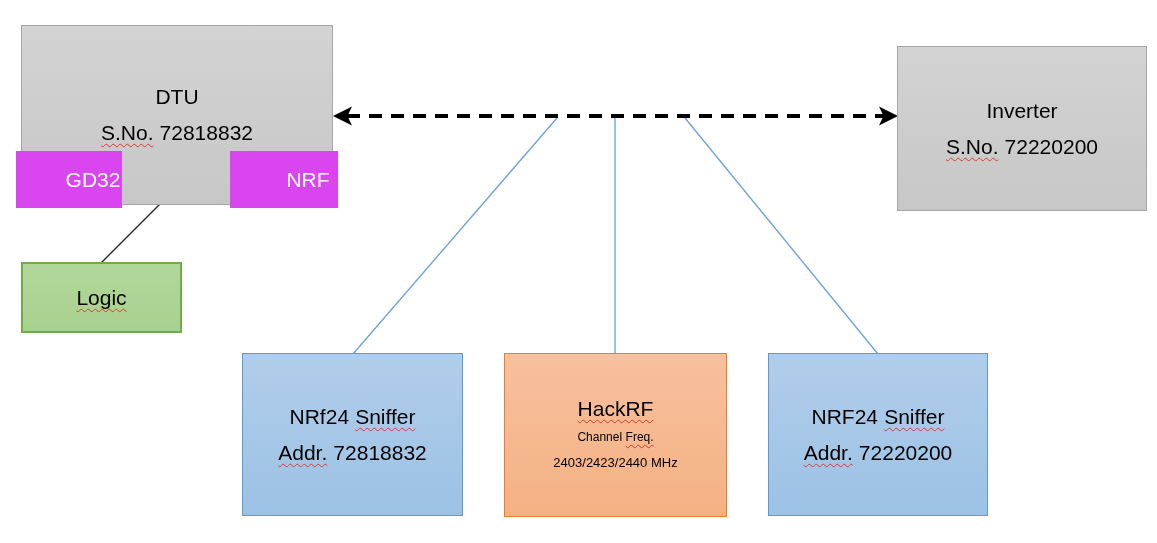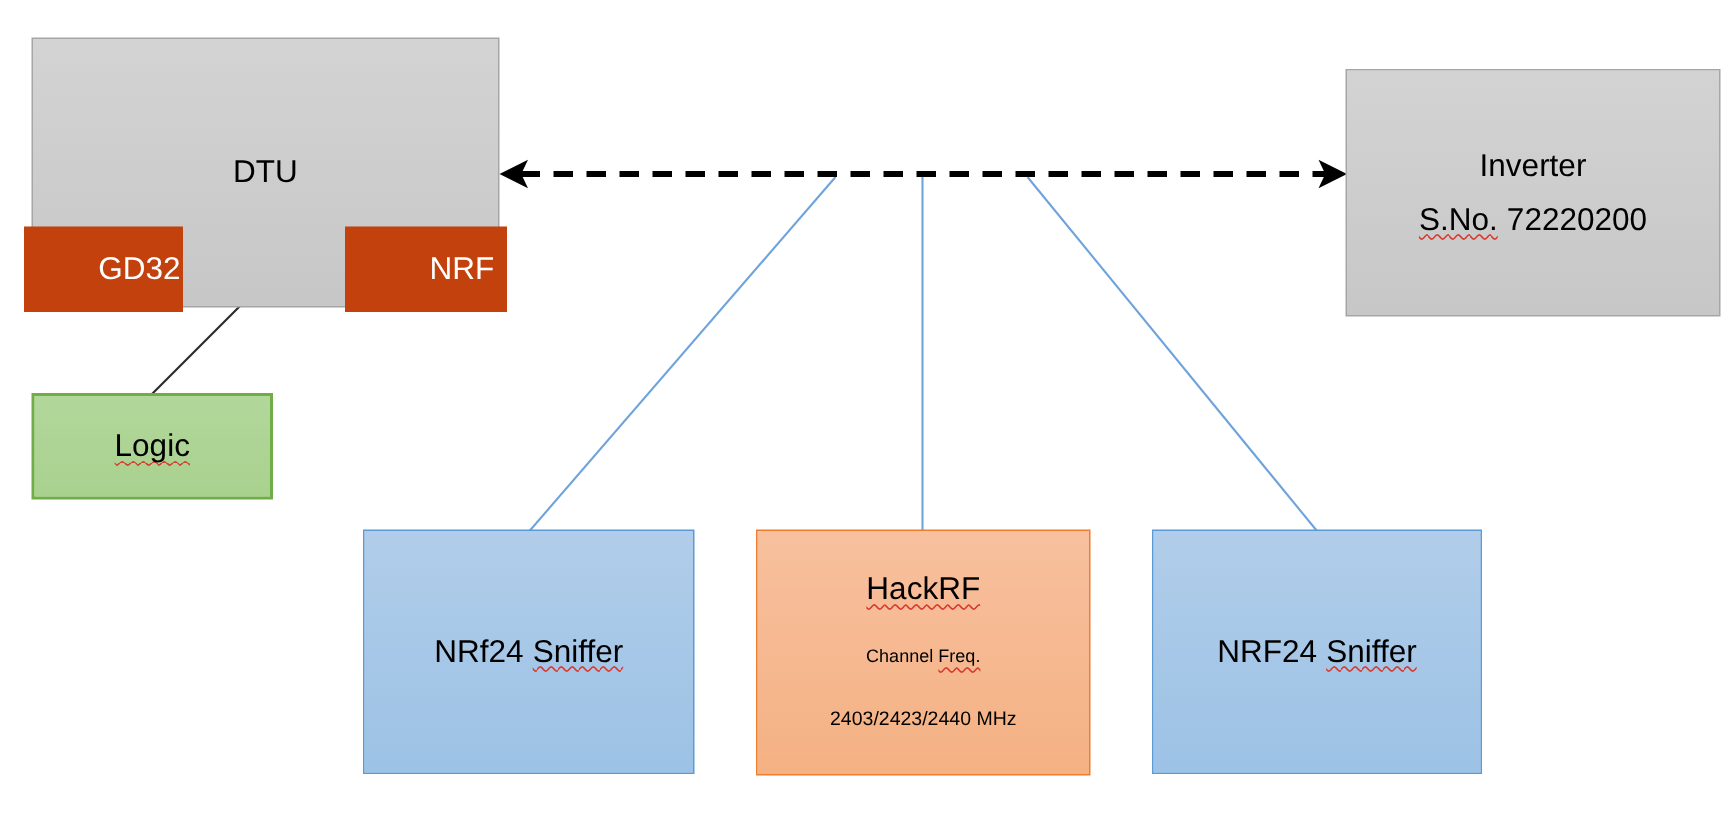--- a/index.html
+++ b/index.html
@@ -12,34 +12,33 @@
   .node{
     position:absolute;display:flex;flex-direction:column;
     align-items:center;justify-content:center;text-align:center;
     box-sizing:border-box;
   }
   .gray{
     background:linear-gradient(#d3d3d3,#c7c7c7);
     border:1px solid #a6a6a6;
   }
   .black{
-    background:#c2410c;color:#fff;padding-left:48px;
+    background:#d946ef;color:#fff;padding-left:48px;
   }
   .green{
     background:linear-gradient(#b2d79b,#a9d18e);
     border:2px solid #70ad47;
   }
   .blue{
     background:linear-gradient(#b1cdea,#9cc2e5);
     border:1.5px solid #5b9bd5;
   }
   .orange{
     background:linear-gradient(#f8c09e,#f4b183);
     border:1.5px solid #ed7d31;
-    gap:16px;
   }
   .l{font-size:21px;line-height:36px;white-space:nowrap;}
   .chip-label{font-size:21px;line-height:22px;}
   .hack-title{font-size:21px;line-height:30px;}
   .hack-sub{font-size:12px;line-height:26px;}
   .hack-freq{font-size:13px;line-height:26px;}
   .sp{
     text-decoration-line:underline;
     text-decoration-style:wavy;
     text-decoration-color:#d83a2e;
@@ -75,20 +74,23 @@
 
     <line x1="126" y1="180" x2="226" y2="180" stroke="#000" stroke-width="2.2"></line>
     <polyline points="137,172 124,180 137,188" fill="none" stroke="#000" stroke-width="2.2"></polyline>
     <polyline points="215,172 228,180 215,188" fill="none" stroke="#000" stroke-width="2.2"></polyline>
 
     <line x1="183" y1="181" x2="101" y2="263" stroke="#2b2b2b" stroke-width="1.4"></line>
   </svg>
 
   <div id="dtu" class="node gray">
     <div class="l">DTU</div>
+    <div class="l">
+      <span class="sp mr">S.No.</span><span>72818832</span>
+    </div>
   </div>
 
   <div id="gd32" class="node black">
     <div class="chip-label">GD32</div>
   </div>
 
   <div id="logic" class="node green">
     <div class="l"><span class="sp">Logic</span></div>
   </div>
 
@@ -100,29 +102,35 @@
     <div class="l">Inverter</div>
     <div class="l">
       <span class="sp mr">S.No.</span><span>72220200</span>
     </div>
   </div>
 
   <div id="sniffL" class="node blue">
     <div class="l">
       <span class="mr">NRf24</span><span class="sp">Sniffer</span>
     </div>
+    <div class="l">
+      <span class="sp mr">Addr.</span><span>72818832</span>
+    </div>
   </div>
 
   <div id="hackrf" class="node orange">
     <div class="hack-title"><span class="sp">HackRF</span></div>
     <div class="hack-sub">
       <span class="mr">Channel</span><span class="sp">Freq.</span>
     </div>
     <div class="hack-freq">2403/2423/2440 MHz</div>
   </div>
 
   <div id="sniffR" class="node blue">
     <div class="l">
       <span class="mr">NRF24</span><span class="sp">Sniffer</span>
     </div>
+    <div class="l">
+      <span class="sp mr">Addr.</span><span>72220200</span>
+    </div>
   </div>
 
 </div>
 
 </body></html>

